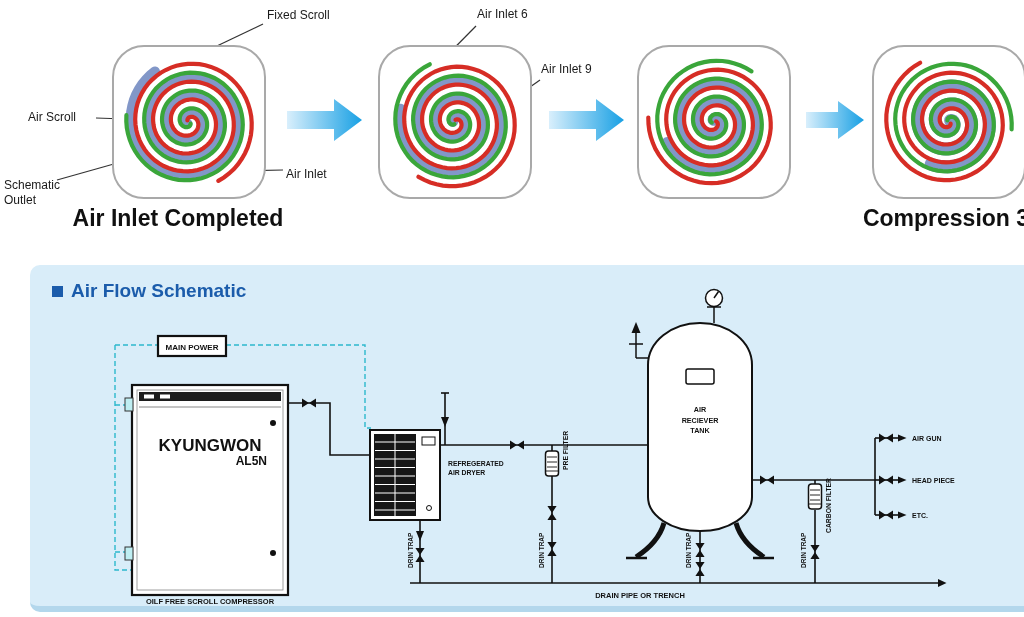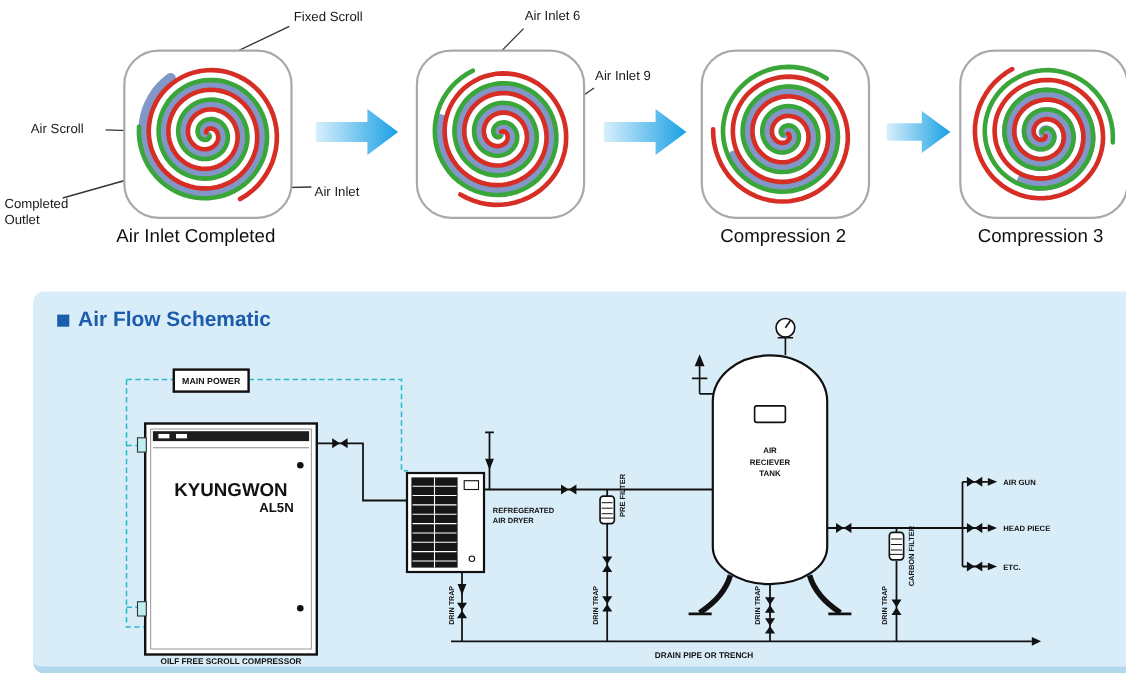--- a/index.html
+++ b/index.html
@@ -5,21 +5,21 @@
   html,body{margin:0;padding:0;background:#fff;}
   body{font-family:"Liberation Sans",sans-serif;}
   .page{position:relative;width:1024px;height:617px;background:#fff;overflow:hidden;}
 
   
   .top-overlay{position:absolute;left:0;top:0;pointer-events:none;}
   .scroll-box{position:absolute;top:45px;width:150px;height:150px;background:#fff;
               border:2px solid #a9a9a9;border-radius:32px;overflow:hidden;}
   .scroll-box svg{width:100%;height:100%;display:block;}
   .caption{position:absolute;top:205px;width:220px;text-align:center;
-           font-size:17px;font-weight:normal;color:#101010;}
+           font-size:23px;font-weight:bold;color:#101010;}
   .toplabel{position:absolute;font-size:12px;color:#1a1a1a;line-height:1.25;}
 
   
   .panel{position:absolute;left:10px;top:265px;width:1004px;height:341px;
          background:#d9edf9;border-bottom:6px solid #b3d7ec;border-radius:10px;margin-left:20px;}
   .panel-title{position:absolute;left:22px;top:15px;display:flex;align-items:center;gap:8px;
                font-size:19px;font-weight:bold;color:#1b5cab;}
   .bullet{width:11px;height:11px;background:#1b5cab;display:inline-block;}
   .schematic{position:absolute;left:0;top:0;}
   .schematic text{font-family:"Liberation Sans",sans-serif;font-weight:bold;fill:#111;}
@@ -76,27 +76,26 @@
   </div>
   <div class="scroll-box" style="left:872px">
     <svg class="spiral" viewBox="-75 -75 150 150">
         <path d="M1.6 -1.6L2.0 -1.6L2.4 -1.5L2.8 -1.4L3.2 -1.2L3.6 -1.0L3.9 -0.6L4.3 -0.3L4.6 0.2L4.8 0.7L5.0 1.2L5.1 1.8L5.2 2.4L5.1 3.1L5.0 3.7L4.9 4.4L4.6 5.1L4.2 5.7L3.8 6.4L3.2 7.0L2.6 7.5L1.9 8.0L1.1 8.5L0.3 8.8L-0.6 9.1L-1.6 9.3L-2.5 9.3L-3.6 9.3L-4.6 9.2L-5.7 8.9L-6.7 8.5L-7.7 8.0L-8.7 7.4L-9.6 6.6L-10.5 5.8L-11.3 4.8L-12.0 3.8L-12.6 2.6L-13.0 1.4L-13.4 0.1L-13.6 -1.3L-13.7 -2.7L-13.6 -4.1L-13.4 -5.6L-13.0 -7.0L-12.5 -8.5L-11.8 -9.9L-11.0 -11.2L-10.0 -12.5L-8.8 -13.6L-7.6 -14.7L-6.2 -15.6L-4.7 -16.5L-3.0 -17.1L-1.3 -17.6L0.4 -17.9L2.3 -18.1L4.1 -18.1L6.0 -17.8L7.9 -17.4L9.7 -16.8L11.5 -16.0L13.2 -14.9L14.9 -13.7L16.4 -12.4L17.8 -10.8L19.0 -9.1L20.1 -7.3L21.0 -5.3L21.7 -3.2L22.2 -1.0L22.5 1.2L22.5 3.5L22.3 5.8L21.9 8.1L21.3 10.4L20.4 12.6L19.2 14.7L17.9 16.8L16.3 18.7L14.5 20.5L12.5 22.0L10.4 23.5L8.1 24.6L5.6 25.6L3.1 26.3L0.5 26.8L-2.2 27.0L-5.0 26.9L-7.7 26.5L-10.4 25.9L-13.1 25.0L-15.7 23.8L-18.2 22.3L-20.5 20.6L-22.7 18.6L-24.7 16.4L-26.4 14.0L-28.0 11.4L-29.2 8.7L-30.2 5.8L-30.9 2.7L-31.3 -0.4L-31.4 -3.5L-31.2 -6.7L-30.6 -9.9L-29.8 -13.0L-28.6 -16.1L-27.1 -19.0L-25.2 -21.8L-23.1 -24.4L-20.8 -26.8L-18.1 -29.0L-15.3 -30.9L-12.2 -32.6L-9.0 -33.9L-5.6 -34.9L-2.1 -35.6L1.5 -35.9L5.1 -35.8L8.7 -35.4L12.3 -34.6L15.8 -33.5L19.2 -32.0L22.5 -30.1L25.6 -28.0L28.5 -25.5L31.1 -22.7L33.5 -19.6L35.5 -16.3L37.2 -12.7L38.6 -9.0L39.6 -5.2L40.2 -1.2L40.4 2.8L40.2 6.9L39.5 11.0L38.5 15.0L37.1 18.9L35.3 22.6L33.0 26.2L30.5 29.6L27.6 32.7L24.3 35.5L20.8 38.0L17.0 40.2L13.0 41.9L8.8 43.3L4.5 44.2L0.0 44.7L-4.5 44.8L-9.0 44.4L-13.5 43.6L-17.9 42.3" fill="none" stroke="#8297c8" stroke-width="13" stroke-linecap="round"></path>
         <path d="M-1.6 -1.6L-1.6 -2.0L-1.5 -2.4L-1.4 -2.8L-1.2 -3.2L-1.0 -3.6L-0.6 -3.9L-0.3 -4.3L0.2 -4.6L0.7 -4.8L1.2 -5.0L1.8 -5.1L2.4 -5.2L3.1 -5.1L3.7 -5.0L4.4 -4.9L5.1 -4.6L5.7 -4.2L6.4 -3.8L7.0 -3.2L7.5 -2.6L8.0 -1.9L8.5 -1.1L8.8 -0.3L9.1 0.6L9.3 1.6L9.3 2.6L9.3 3.6L9.2 4.6L8.9 5.7L8.5 6.7L8.0 7.7L7.4 8.7L6.6 9.6L5.8 10.5L4.8 11.3L3.8 12.0L2.6 12.6L1.4 13.0L0.1 13.4L-1.3 13.6L-2.7 13.7L-4.2 13.6L-5.6 13.4L-7.1 13.0L-8.5 12.5L-9.9 11.8L-11.2 11.0L-12.5 10.0L-13.6 8.8L-14.7 7.6L-15.6 6.2L-16.5 4.6L-17.1 3.0L-17.6 1.3L-17.9 -0.5L-18.1 -2.3L-18.1 -4.1L-17.8 -6.0L-17.4 -7.9L-16.8 -9.7L-15.9 -11.5L-14.9 -13.2L-13.7 -14.9L-12.3 -16.4L-10.8 -17.8L-9.1 -19.0L-7.2 -20.1L-5.3 -21.0L-3.2 -21.7L-1.0 -22.2L1.2 -22.5L3.5 -22.5L5.8 -22.3L8.1 -21.9L10.4 -21.3L12.6 -20.4L14.7 -19.2L16.8 -17.9L18.7 -16.3L20.5 -14.5L22.1 -12.5L23.5 -10.4L24.6 -8.1L25.6 -5.6L26.3 -3.1L26.8 -0.4L27.0 2.3L26.9 5.0L26.5 7.7L25.9 10.5L25.0 13.1L23.8 15.7L22.3 18.2L20.6 20.5L18.6 22.7L16.4 24.7L14.0 26.4L11.4 28.0L8.6 29.2L5.7 30.2L2.7 30.9L-0.4 31.3L-3.6 31.4L-6.7 31.2L-9.9 30.6L-13.0 29.8L-16.1 28.6L-19.0 27.0L-21.8 25.2L-24.4 23.1L-26.8 20.7L-29.0 18.1L-30.9 15.2L-32.6 12.2L-33.9 8.9L-34.9 5.6L-35.6 2.1L-35.9 -1.5L-35.8 -5.1L-35.4 -8.7L-34.6 -12.3L-33.5 -15.8L-32.0 -19.3L-30.1 -22.5L-27.9 -25.6L-25.4 -28.5L-22.6 -31.1L-19.6 -33.5L-16.2 -35.5L-12.7 -37.2L-9.0 -38.6L-5.1 -39.6L-1.2 -40.2L2.9 -40.4L6.9 -40.2L11.0 -39.5L15.0 -38.5L18.9 -37.1L22.7 -35.2L26.2 -33.0L29.6 -30.4L32.7 -27.5L35.5 -24.3L38.0 -20.8L40.2 -17.0L41.9 -13.0L43.3 -8.8L44.2 -4.4L44.7 0.0L44.8 4.5L44.4 9.0L43.6 13.5L42.3 17.9L40.5 22.2L38.3 26.2L35.7 30.1L32.7 33.7L29.4 37.1L25.7 40.1L21.7 42.7L17.4 44.9L12.9 46.7L8.3 48.0L3.4 48.9L-1.5 49.3L-6.4 49.2L-11.4 48.6L-16.2 47.5L-21.0 45.9L-25.6 43.8L-30.0 41.2L-34.2 38.2L-38.1 34.8L-41.6 31.0L-44.7 26.9L-47.4 22.4L-49.7 17.6L-51.5 12.7L-52.8 7.5L-53.5 2.2L-53.8 -3.2L-53.5 -8.6L-52.6 -13.9L-51.2 -19.2L-49.3 -24.4L-46.9 -29.3L-43.9 -34.0L-40.5 -38.4L-36.7 -42.5L-32.4 -46.2L-27.8 -49.4L-22.8 -52.2L-17.6 -54.5L-12.1 -56.3L-6.5 -57.5L-0.7 -58.1L5.1 -58.2L11.0 -57.7L16.8 -56.6L22.4 -54.9L27.9 -52.6L33.2 -49.8L38.2 -46.5L42.8 -42.6L47.1 -38.3L50.9 -33.6L54.3 -28.4L57.1 -23.0L59.4 -17.3L61.1 -11.3L62.2 -5.2L62.7 1.1L62.6 7.4" fill="none" stroke="#3aa63a" stroke-width="4.2" stroke-linecap="round"></path>
         <path d="M1.6 1.6L1.6 2.0L1.5 2.4L1.4 2.8L1.2 3.2L1.0 3.6L0.6 3.9L0.3 4.3L-0.2 4.6L-0.7 4.8L-1.2 5.0L-1.8 5.1L-2.4 5.2L-3.1 5.1L-3.7 5.0L-4.4 4.9L-5.1 4.6L-5.7 4.2L-6.4 3.8L-7.0 3.2L-7.5 2.6L-8.0 1.9L-8.5 1.1L-8.8 0.3L-9.1 -0.6L-9.3 -1.6L-9.3 -2.6L-9.3 -3.6L-9.2 -4.6L-8.9 -5.7L-8.5 -6.7L-8.0 -7.7L-7.4 -8.7L-6.6 -9.6L-5.8 -10.5L-4.8 -11.3L-3.8 -12.0L-2.6 -12.6L-1.4 -13.0L-0.1 -13.4L1.3 -13.6L2.7 -13.7L4.2 -13.6L5.6 -13.4L7.1 -13.0L8.5 -12.5L9.9 -11.8L11.2 -11.0L12.5 -10.0L13.6 -8.8L14.7 -7.6L15.6 -6.2L16.5 -4.6L17.1 -3.0L17.6 -1.3L17.9 0.5L18.1 2.3L18.1 4.1L17.8 6.0L17.4 7.9L16.8 9.7L15.9 11.5L14.9 13.2L13.7 14.9L12.3 16.4L10.8 17.8L9.1 19.0L7.2 20.1L5.3 21.0L3.2 21.7L1.0 22.2L-1.2 22.5L-3.5 22.5L-5.8 22.3L-8.1 21.9L-10.4 21.3L-12.6 20.4L-14.7 19.2L-16.8 17.9L-18.7 16.3L-20.5 14.5L-22.1 12.5L-23.5 10.4L-24.6 8.1L-25.6 5.6L-26.3 3.1L-26.8 0.4L-27.0 -2.3L-26.9 -5.0L-26.5 -7.7L-25.9 -10.5L-25.0 -13.1L-23.8 -15.7L-22.3 -18.2L-20.6 -20.5L-18.6 -22.7L-16.4 -24.7L-14.0 -26.4L-11.4 -28.0L-8.6 -29.2L-5.7 -30.2L-2.7 -30.9L0.4 -31.3L3.6 -31.4L6.7 -31.2L9.9 -30.6L13.0 -29.8L16.1 -28.6L19.0 -27.0L21.8 -25.2L24.4 -23.1L26.8 -20.7L29.0 -18.1L30.9 -15.2L32.6 -12.2L33.9 -8.9L34.9 -5.6L35.6 -2.1L35.9 1.5L35.8 5.1L35.4 8.7L34.6 12.3L33.5 15.8L32.0 19.3L30.1 22.5L27.9 25.6L25.4 28.5L22.6 31.1L19.6 33.5L16.2 35.5L12.7 37.2L9.0 38.6L5.1 39.6L1.2 40.2L-2.9 40.4L-6.9 40.2L-11.0 39.5L-15.0 38.5L-18.9 37.1L-22.7 35.2L-26.2 33.0L-29.6 30.4L-32.7 27.5L-35.5 24.3L-38.0 20.8L-40.2 17.0L-41.9 13.0L-43.3 8.8L-44.2 4.4L-44.7 -0.0L-44.8 -4.5L-44.4 -9.0L-43.6 -13.5L-42.3 -17.9L-40.5 -22.2L-38.3 -26.2L-35.7 -30.1L-32.7 -33.7L-29.4 -37.1L-25.7 -40.1L-21.7 -42.7L-17.4 -44.9L-12.9 -46.7L-8.3 -48.0L-3.4 -48.9L1.5 -49.3L6.4 -49.2L11.4 -48.6L16.2 -47.5L21.0 -45.9L25.6 -43.8L30.0 -41.2L34.2 -38.2L38.1 -34.8L41.6 -31.0L44.7 -26.9L47.4 -22.4L49.7 -17.6L51.5 -12.7L52.8 -7.5L53.5 -2.2L53.8 3.2L53.5 8.6L52.6 13.9L51.2 19.2L49.3 24.4L46.9 29.3L43.9 34.0L40.5 38.4L36.7 42.5L32.4 46.2L27.8 49.4L22.8 52.2L17.6 54.5L12.1 56.3L6.5 57.5L0.7 58.1L-5.1 58.2L-11.0 57.7L-16.8 56.6L-22.4 54.9L-27.9 52.6L-33.2 49.8L-38.2 46.5L-42.8 42.6L-47.1 38.3L-50.9 33.6L-54.3 28.4L-57.1 23.0L-59.4 17.3L-61.1 11.3L-62.2 5.2L-62.7 -1.1L-62.6 -7.4L-61.8 -13.6L-60.4 -19.8L-58.4 -25.9L-55.7 -31.7L-52.5 -37.3L-48.8 -42.5L-44.5 -47.4L-39.7 -51.8L-34.5 -55.8L-28.8 -59.2" fill="none" stroke="#d62d25" stroke-width="4.2" stroke-linecap="round"></path>
       </svg>
   </div>
 
   <div class="caption" style="left:68px">Air Inlet Completed</div>
-  <div class="caption" style="left:602px">Compression 2</div>
   <div class="caption" style="left:836px">Compression 3</div>
 
   <div class="toplabel" style="left:267px;top:8px">Fixed Scroll</div>
   <div class="toplabel" style="left:28px;top:110px">Air Scroll</div>
   <div class="toplabel" style="left:4px;top:178px">
-    <span style="display:block">Completed</span>
+    <span style="display:block">Schematic</span>
     <span style="display:block">Outlet</span>
   </div>
   <div class="toplabel" style="left:286px;top:167px">Air Inlet</div>
   <div class="toplabel" style="left:477px;top:7px">Air Inlet 6</div>
   <div class="toplabel" style="left:541px;top:62px">Air Inlet 9</div>
 
   <div class="panel">
     <div class="panel-title">
       <span class="bullet"></span>
       <span>Air Flow Schematic</span>

